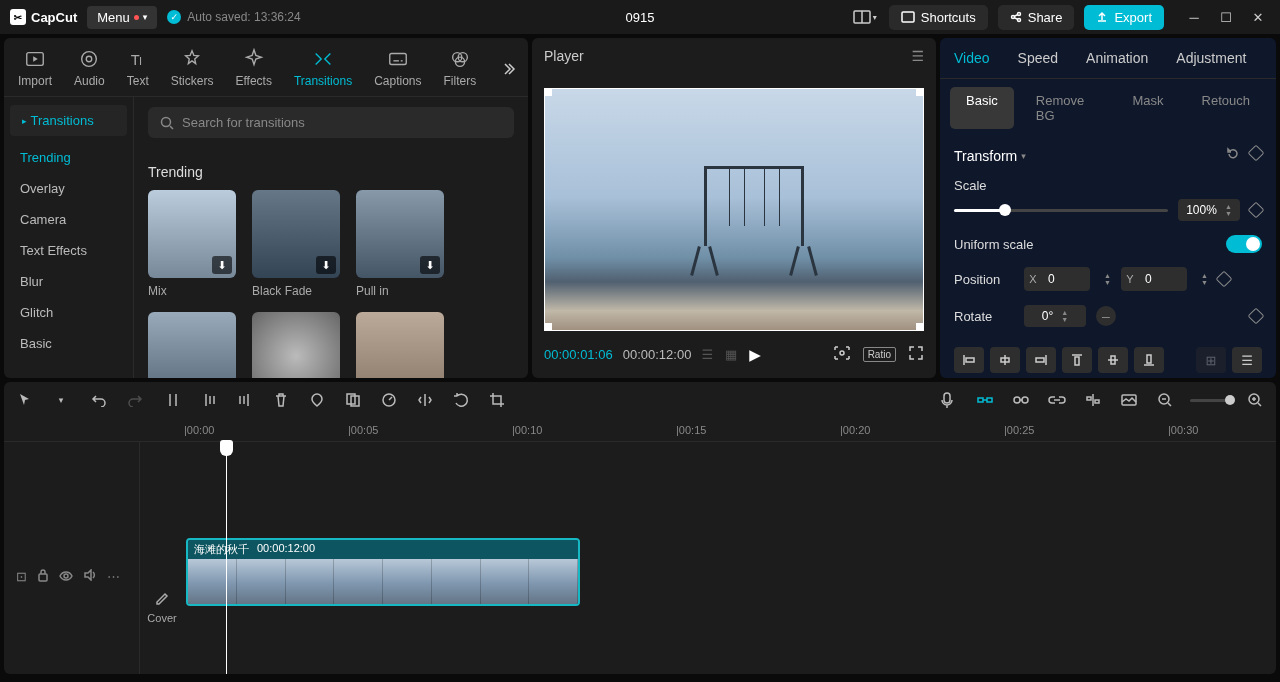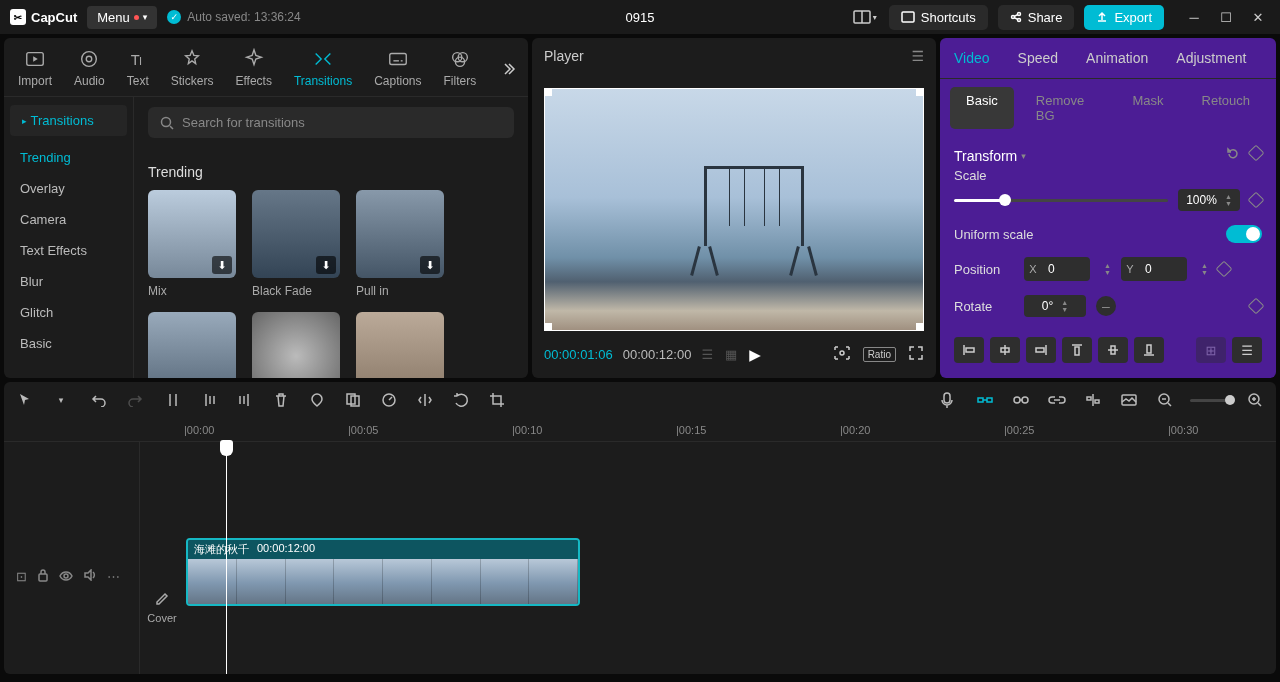--- a/index.html
+++ b/index.html
@@ -59,31 +59,31 @@
 .swing-frame{position:absolute;inset:0;border-top:3px solid #2a3540;border-left:3px solid #2a3540;border-right:3px solid #2a3540}
 .swing-leg{position:absolute;bottom:-30px;width:3px;height:30px;background:#2a3540}
 .swing-rope{position:absolute;top:0;width:1px;height:60px;background:#2a3540}
 .player-controls{display:flex;align-items:center;gap:10px;margin-top:10px;padding:4px 0}
 .tc-cur{color:#00bcd4;font-size:13px}
 .tc-dur{color:#bbb;font-size:13px}
 .ctrl-spacer{flex:1}
 .ctrl-icons{display:flex;gap:12px;align-items:center}
 .ratio-box{border:1px solid #888;padding:1px 4px;font-size:10px;border-radius:2px}
 
-.inspector{width:336px;background:#4c1d95;border-radius:6px;display:flex;flex-direction:column}
+.inspector{width:336px;background:#0f172a;border-radius:6px;display:flex;flex-direction:column}
 .insp-tabs{display:flex;border-bottom:1px solid #2a2a2a}
 .insp-tab{padding:12px 14px;color:#ccc;font-size:14px;cursor:pointer}
 .insp-tab.active{color:#00bcd4}
 .insp-subtabs{display:flex;padding:8px 10px;gap:6px}
 .subtab{padding:6px 16px;color:#888;font-size:13px;border-radius:5px;cursor:pointer}
 .subtab.active{background:#383838;color:#fff}
 .insp-body{padding:10px 14px;flex:1;overflow:auto}
 .insp-row{display:flex;align-items:center;margin-bottom:14px;gap:10px}
 .insp-label{color:#ddd;font-size:13px;min-width:60px}
-.insp-head{display:flex;align-items:center;margin-bottom:4px}
+.insp-head{display:flex;align-items:center;margin-bottom:14px}
 .insp-head-title{color:#fff;font-size:14px}
 .reset-icons{margin-left:auto;display:flex;gap:10px;color:#888}
 .slider{flex:1;height:3px;background:#444;border-radius:2px;position:relative}
 .slider-fill{position:absolute;left:0;top:0;height:100%;width:24%;background:#fff;border-radius:2px}
 .slider-thumb{position:absolute;left:24%;top:50%;transform:translate(-50%,-50%);width:12px;height:12px;border-radius:50%;background:#fff}
 .num-input{background:#2e2e2e;border-radius:4px;padding:4px 8px;color:#fff;font-size:12px;display:flex;align-items:flex-end;gap:4px;min-width:62px;justify-content:center}
 .stepper{display:flex;flex-direction:column;gap:1px;margin-left:4px}
 .stepper span{font-size:7px;color:#888;line-height:6px}
 .diamond{width:12px;height:12px;border:1.5px solid #888;transform:rotate(45deg);border-radius:2px}
 .toggle{width:36px;height:18px;background:#00bcd4;border-radius:9px;position:relative}

